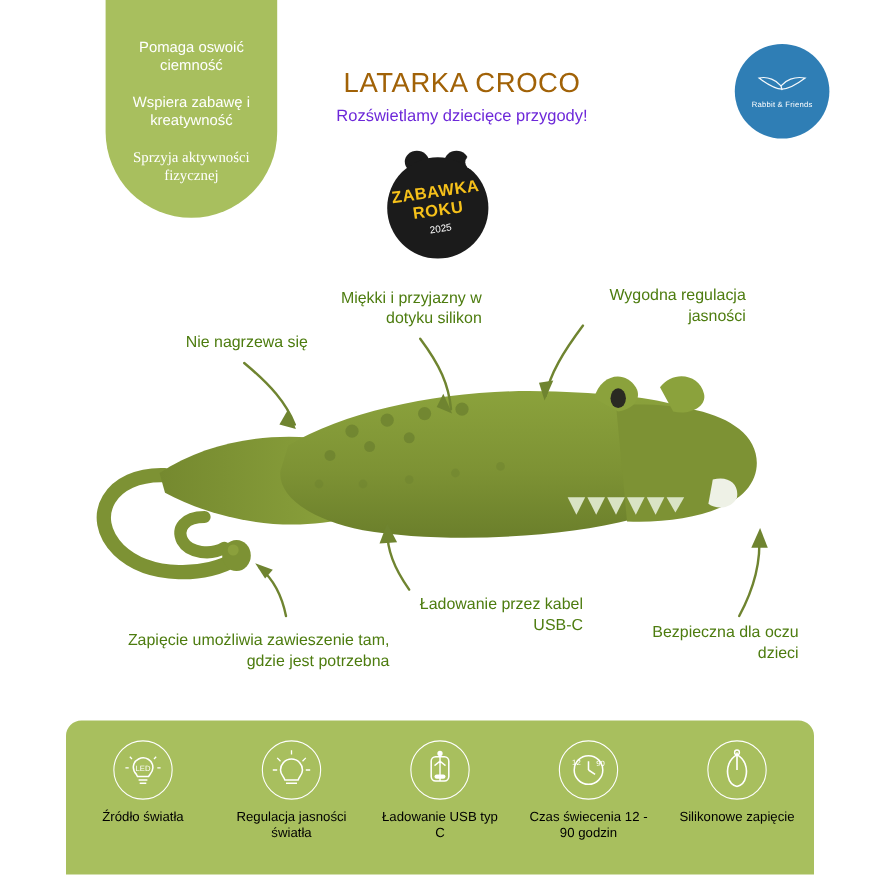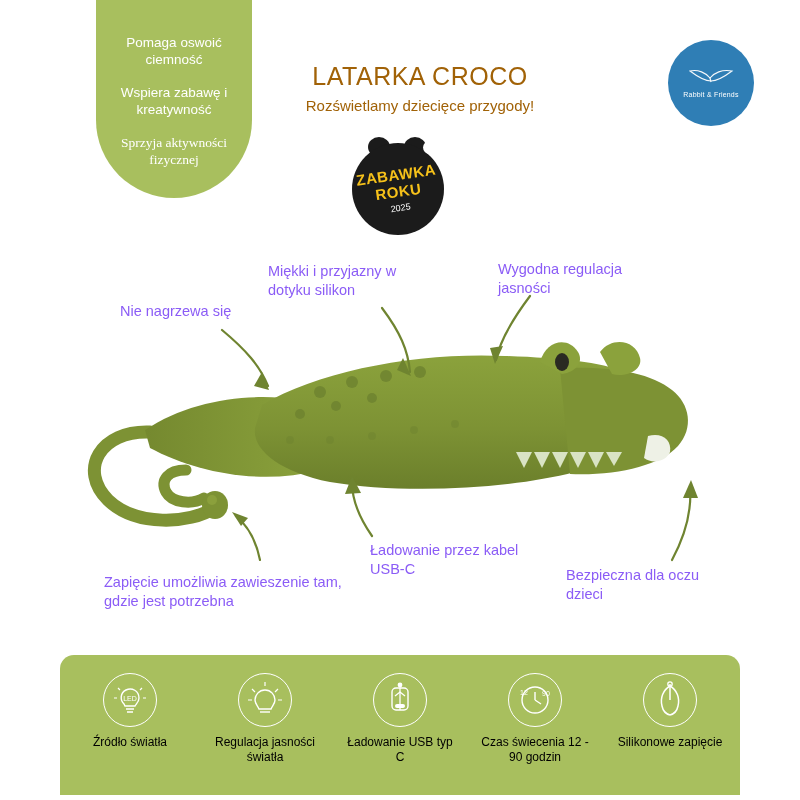--- a/index.html
+++ b/index.html
@@ -59,21 +59,21 @@
     letter-spacing: 0.5px;
     color: #a16207;
   }
   .subtitle {
     position: absolute;
     left: 260px;
     top: 97px;
     width: 320px;
     text-align: center;
     font-size: 15px;
-    color: #a16207;
+    color: #6d28d9;
   }
 
   
   .brand {
     position: absolute;
     right: 86px;
     top: 40px;
     width: 86px;
     height: 86px;
     border-radius: 50%;
@@ -128,22 +128,22 @@
   }
   .award .t1 { color: #f6c11a; font-size: 15px; font-weight: bold; letter-spacing: .5px; }
   .award .t2 { color: #f6c11a; font-size: 15px; font-weight: bold; letter-spacing: .5px; }
   .award .t3 { color: #ffffff; font-size: 9px; margin-top: 3px; }
 
   
   .callout {
     position: absolute;
     font-size: 14.5px;
     line-height: 19px;
-    color: #8b5cf6;
-    text-align: left;
+    color: #4d7c0f;
+    text-align: right;
   }
   .c-heat   { left: 120px; top: 302px; width: 160px; }
   .c-silic  { left: 268px; top: 262px; width: 170px; }
   .c-bright { left: 498px; top: 260px; width: 180px; }
   .c-clip   { left: 104px; top: 573px; width: 250px; }
   .c-usb    { left: 370px; top: 541px; width: 160px; }
   .c-eyes   { left: 566px; top: 566px; width: 160px; }
 
   
   .arrows {

